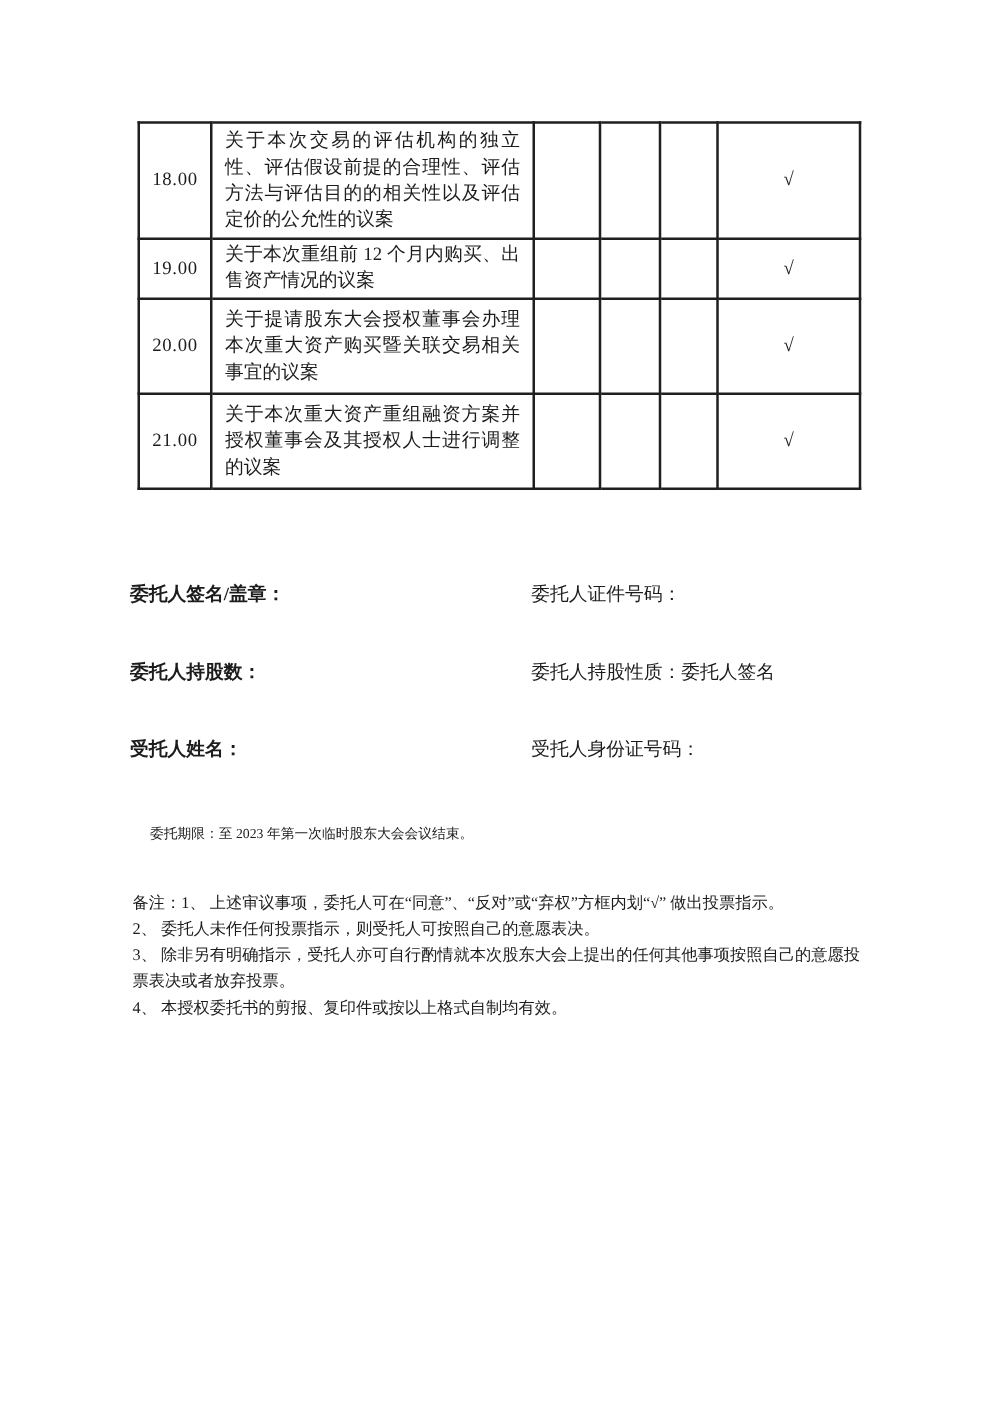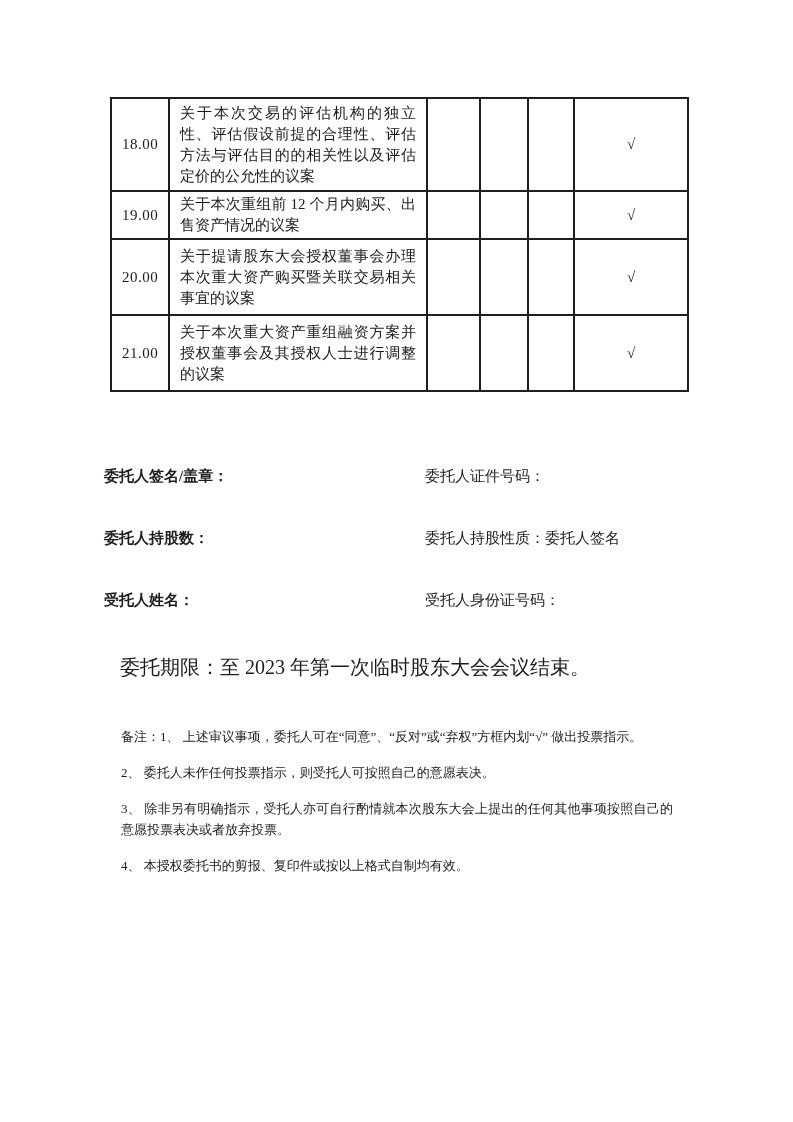--- a/index.html
+++ b/index.html
@@ -75,38 +75,38 @@
     white-space: nowrap;
     margin-left: 32px;
   }
   .row-1 { top: 466px; }
   .row-2 { top: 528px; }
   .row-3 { top: 590px; }
 
   .single-line {
     position: absolute;
     left: 120px;
-    font-size: 20px;
+    font-size: 11px;
     line-height: 20px;
     white-space: nowrap;
   }
   .duration { top: 657px; }
   .date-line { top: 686px; }
 
   
   .notes {
     position: absolute;
     left: 106px;
     top: 711px;
     width: 582px;
     font-size: 13px;
     line-height: 21px;
   }
   .notes p {
-    margin: 15px;
+    margin: 0;
     padding: 0;
     text-align: justify;
     text-justify: inter-ideograph;
     line-break: strict;
   }
 </style>
 </head>
 <body>
 
 <div class="page">

